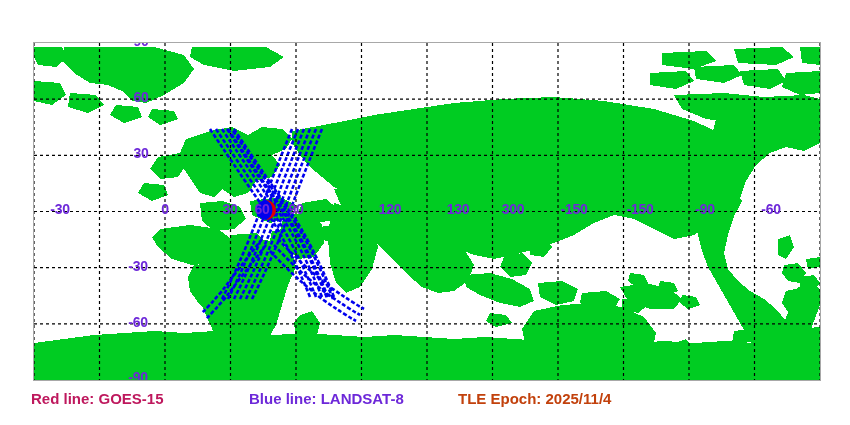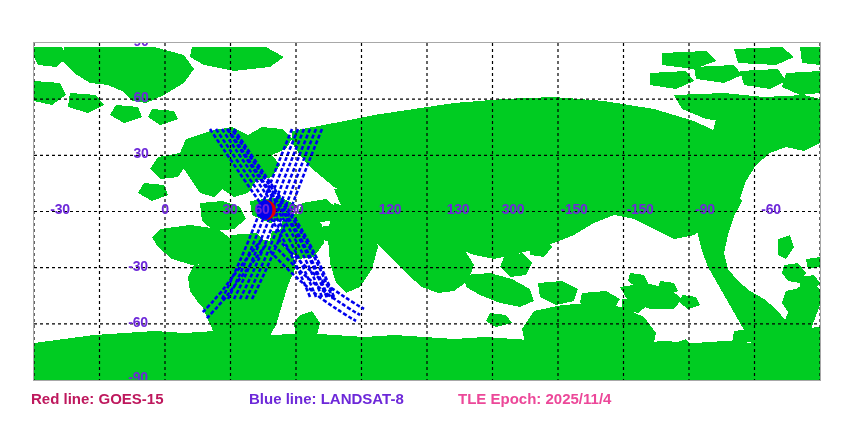--- a/index.html
+++ b/index.html
@@ -48,21 +48,21 @@
   #legend{
     position:absolute;left:0;top:388px;width:850px;height:30px;
   }
   .legend-item{
     position:absolute;top:0;
     font-family:"Liberation Sans",sans-serif;
     font-size:15px;font-weight:bold;line-height:22px;white-space:nowrap;
   }
   #legend-red{left:31px;color:#be185d;}
   #legend-blue{left:249px;color:#6d28d9;}
-  #legend-epoch{left:458px;color:#ec4899;}
+  #legend-epoch{left:458px;color:#c2410c;}
   .legend-label{display:inline;}
   .legend-value{display:inline;}
 </style>
 </head>
 <body>
 
 <div id="app">
 
   <div id="map-frame">
 

